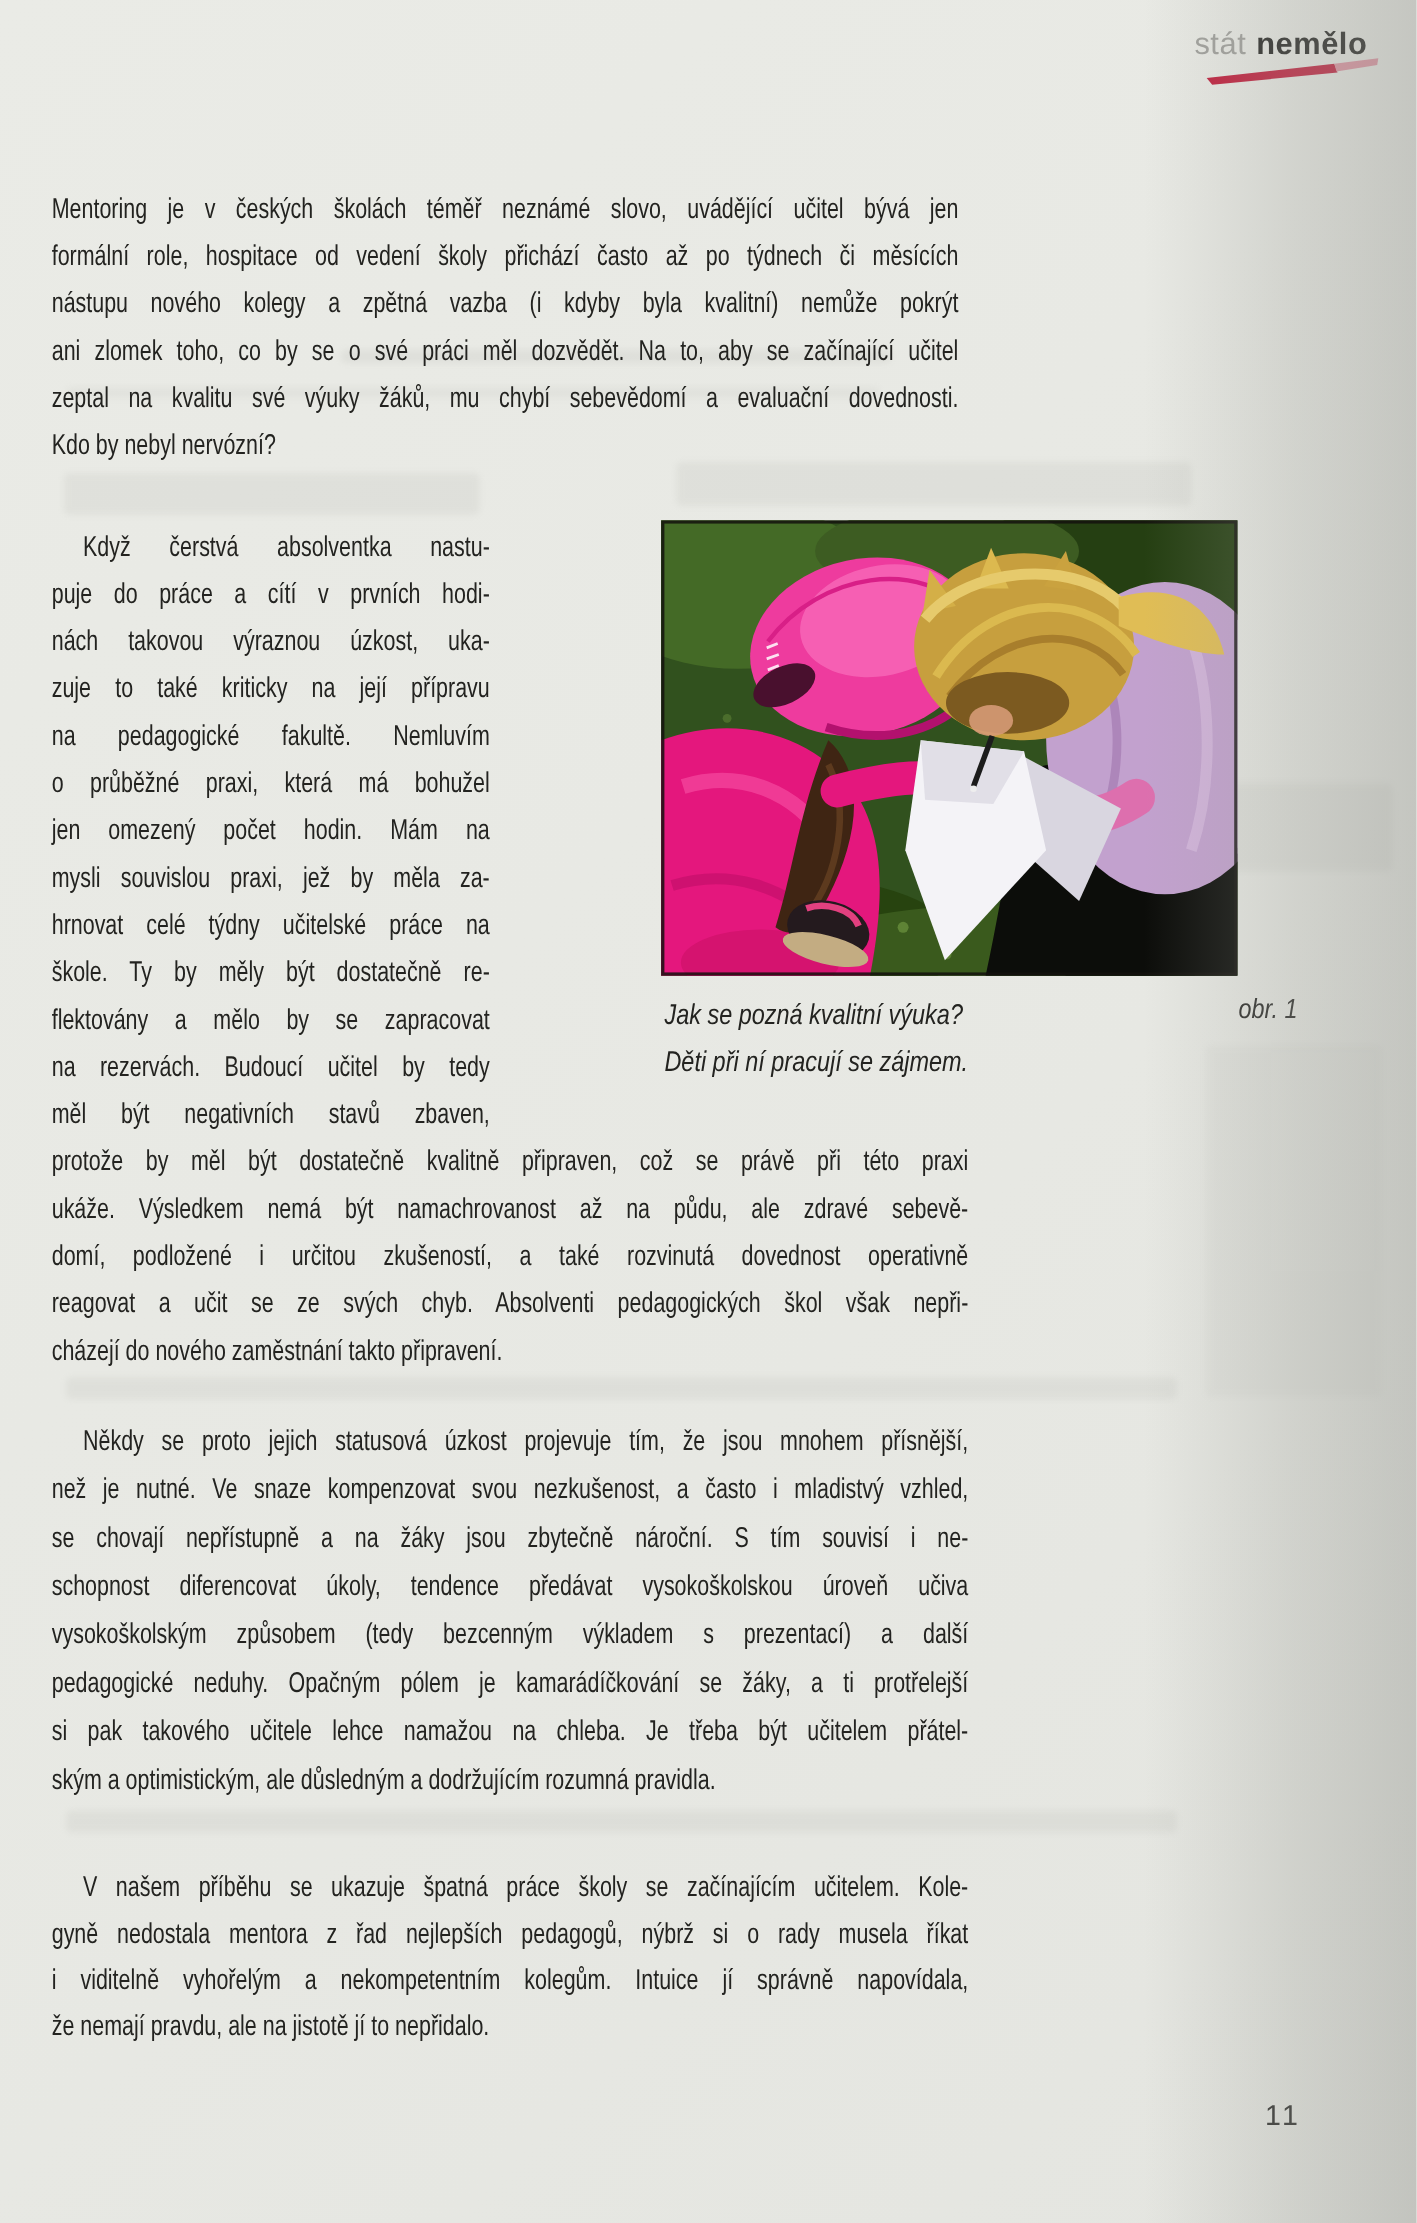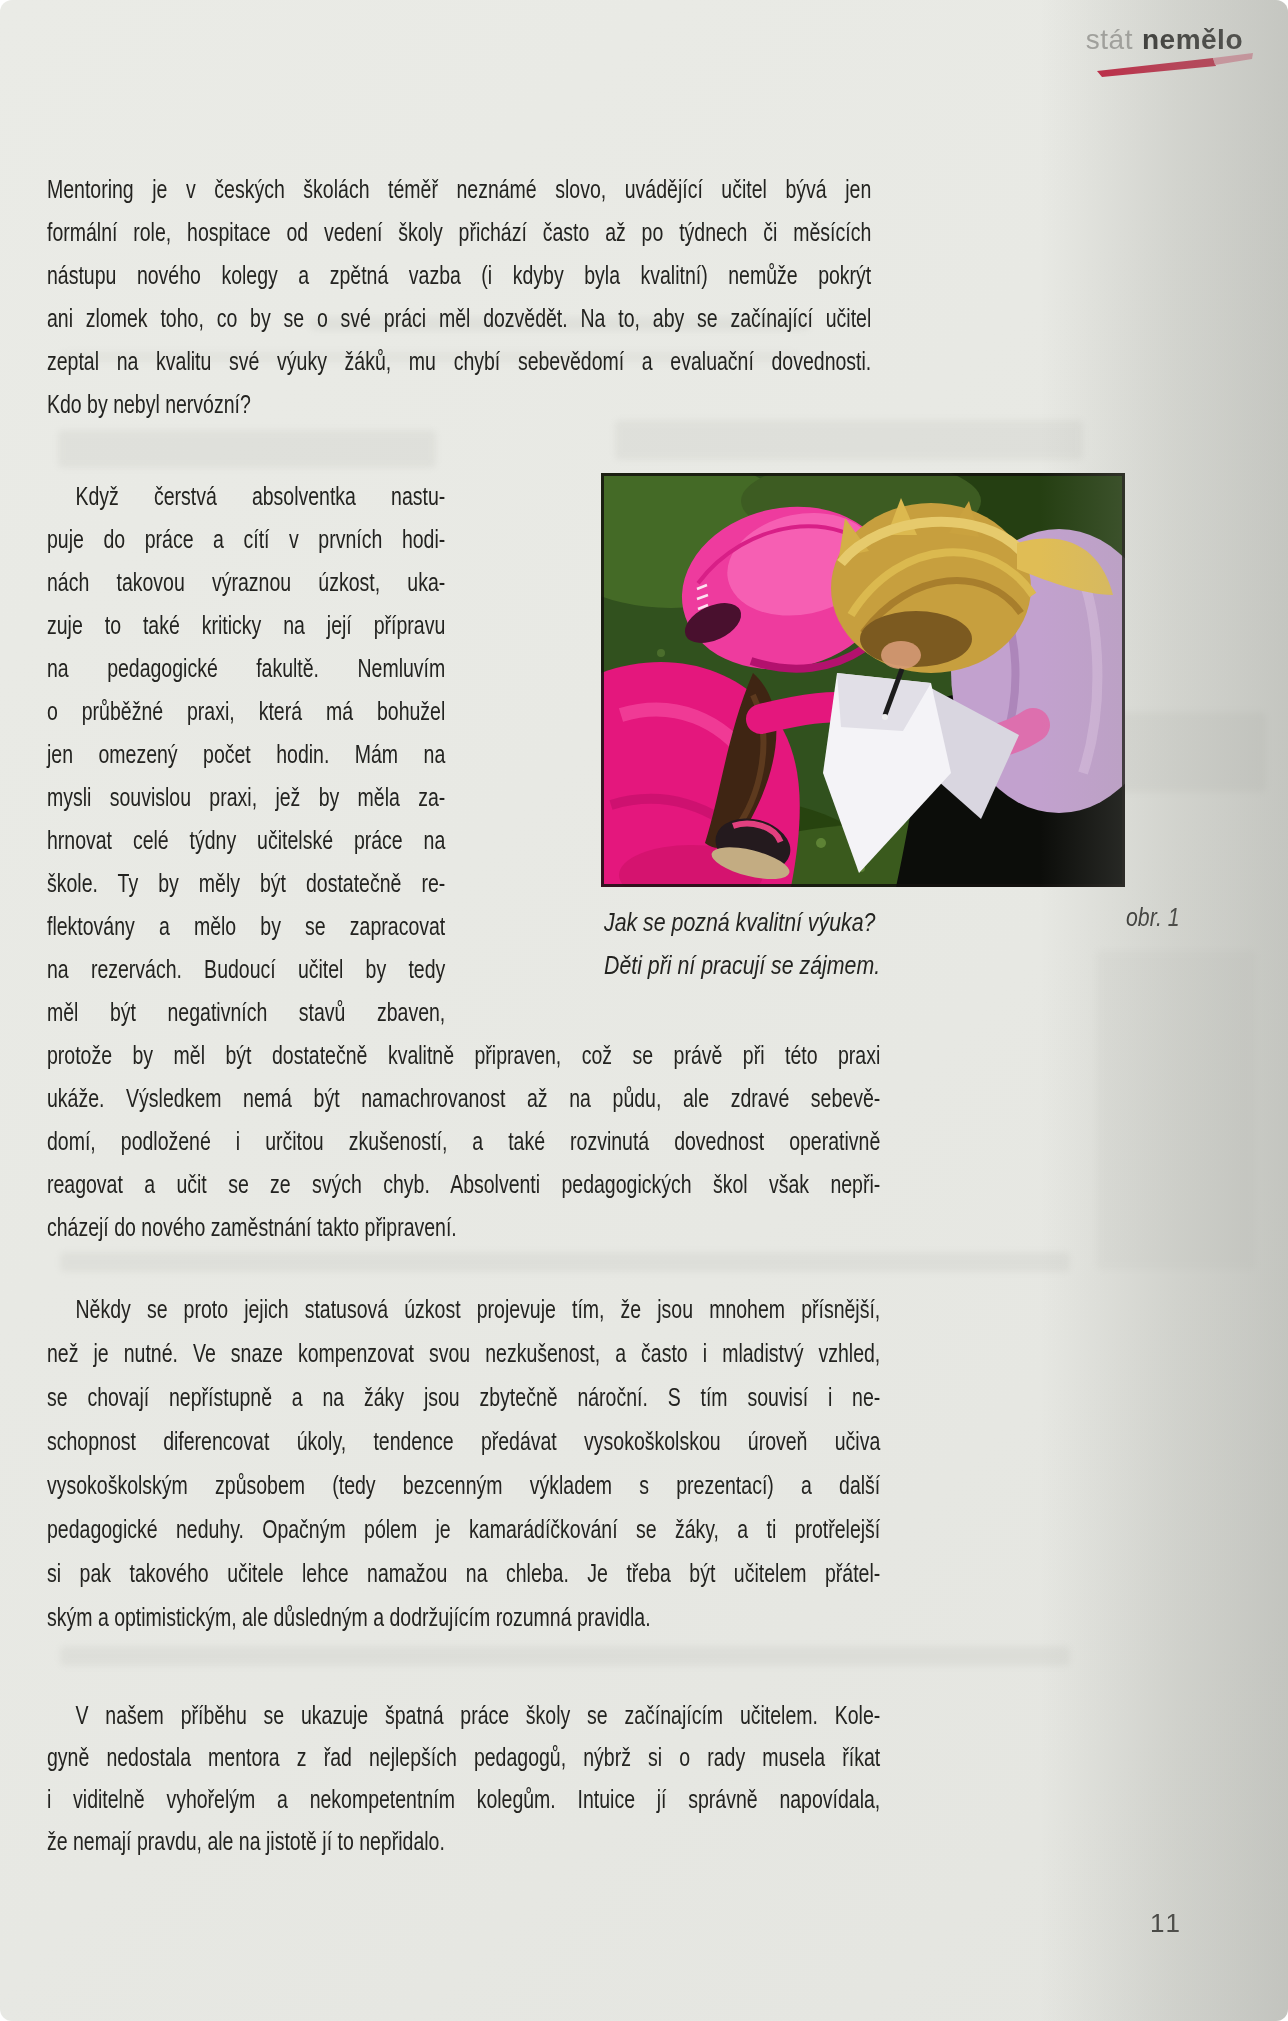--- a/index.html
+++ b/index.html
@@ -3,21 +3,20 @@
 <meta charset="utf-8">
 <style>
   html,body{margin:0;padding:0;}
   .page{
     position:relative;
     width:1288px;height:2021px;
     background:linear-gradient(135deg,#eaebe6 0%,#e7e8e3 60%,#e4e5e0 100%);
     overflow:hidden;
     font-family:"Liberation Sans",sans-serif;
     color:#232320;
-    border-radius:12px;
   }
   
   .header{
     position:absolute;left:940px;top:24px;width:303px;
     text-align:right;font-size:28px;letter-spacing:.5px;white-space:nowrap;
   }
   .header .prefix{color:#a0a09c;font-weight:400;}
   .header .emph{color:#262624;font-weight:700;margin-left:9px;}
   .swoosh{position:absolute;left:1095px;top:52px;}
   

